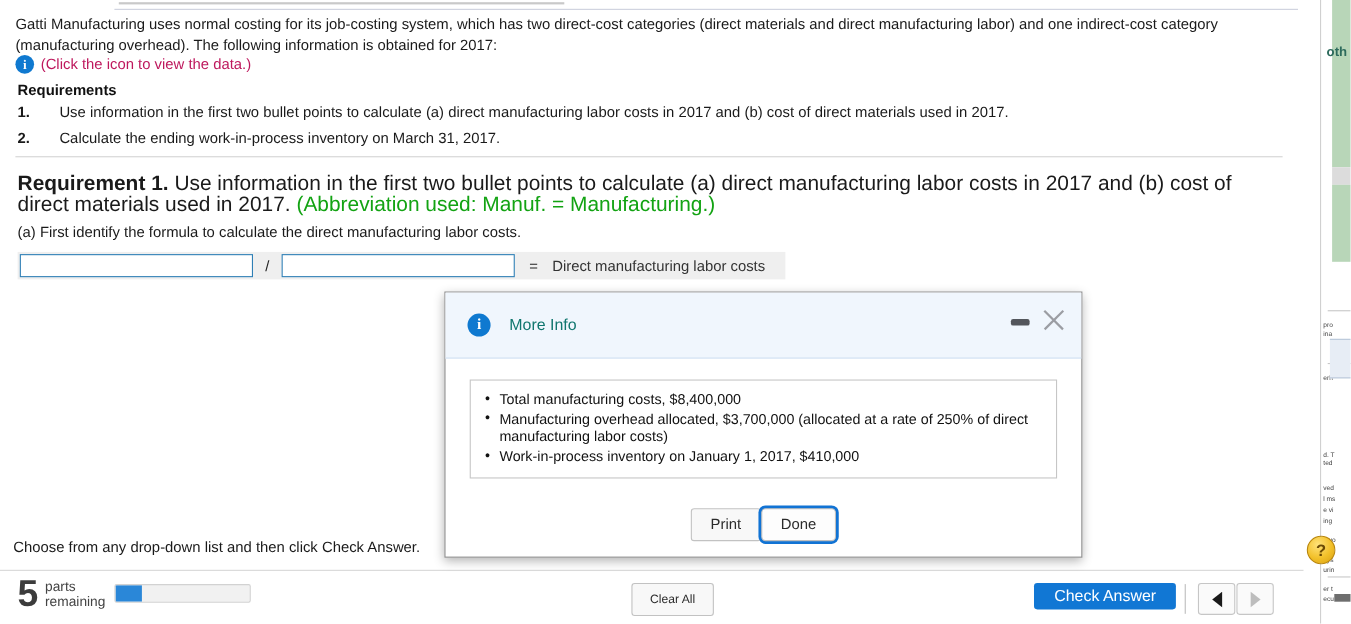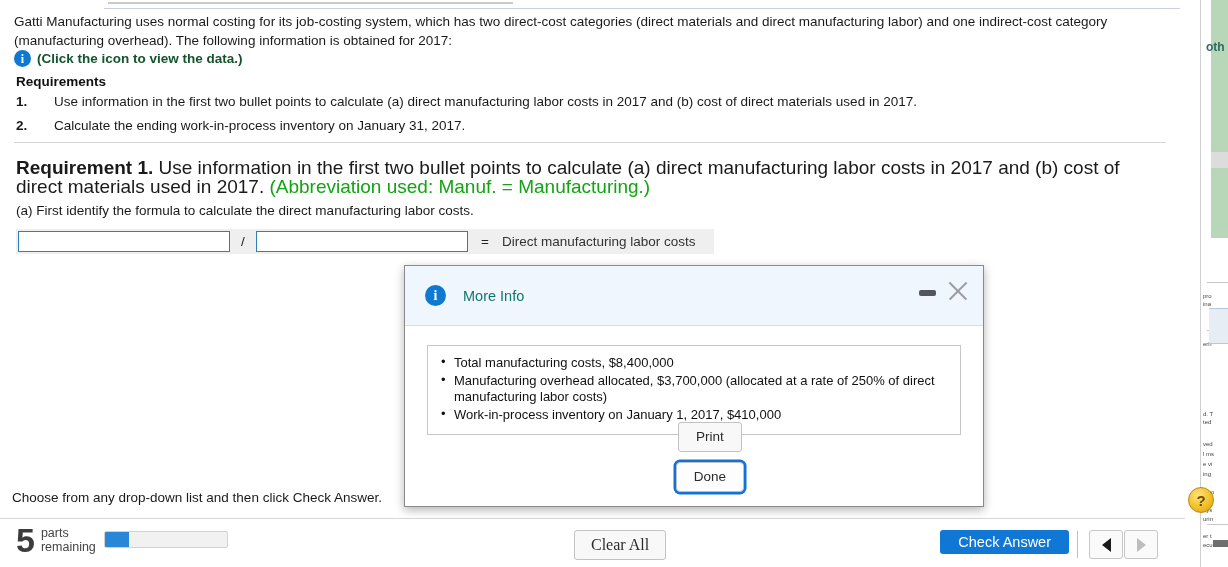--- a/index.html
+++ b/index.html
@@ -131,23 +131,22 @@
     font-weight: bold;
     font-family: "Liberation Serif", serif;
     display: flex;
     align-items: center;
     justify-content: center;
     line-height: 1;
     flex: none;
   }
   .icon-line .link {
     font-size: 13.5px;
-    color: #14532d;
-    cursor: pointer;
-    font-weight: bold;
+    color: #be185d;
+    cursor: pointer;
   }
 
   .req-head {
     position: absolute;
     top: 74px; left: 16px;
     font-size: 13.5px;
     font-weight: bold;
     color: #111;
   }
   .req-list {
@@ -307,27 +306,25 @@
   }
   .info-box li::before {
     content: "•";
     position: absolute;
     left: 1px; top: -1px;
     font-size: 13px;
   }
 
   .modal-foot {
     position: absolute;
-    left: 16px; bottom: 14px;
+    left: 0; bottom: 14px;
     width: 100%;
     display: flex;
     justify-content: center;
     align-items: center;
-    gap: 10px;
-    flex-direction: column;
   }
   .btn {
     font-family: "Liberation Sans", sans-serif;
     font-size: 13.5px;
     color: #2b2b2b;
     background: #f8f8f8;
     border: 1px solid #c2c2c2;
     border-radius: 3px;
     padding: 6px 17px;
     cursor: pointer;
@@ -390,23 +387,22 @@
     border-radius: 2px;
     overflow: hidden;
   }
   .progress-fill {
     height: 100%;
     background: #2a87d8;
   }
   .clear-all {
     position: absolute;
     left: 574px; top: 11px;
-    font-size: 16px;
+    font-size: 11px;
     padding: 6px 16px;
-    font-family: Liberation Serif, serif;
   }
   .check-answer {
     position: absolute;
     right: 116px; top: 11px;
     background: #1177d4;
     color: #ffffff;
     border: none;
     border-radius: 3px;
     font-size: 14.5px;
     padding: 4px 18px;
@@ -510,21 +506,21 @@
 
     <div class="req-head">Requirements</div>
 
     <div class="req-list">
       <div class="req-item">
         <span class="req-num">1.</span>
         <span>Use information in the first two bullet points to calculate (a) direct manufacturing labor costs in 2017 and (b) cost of direct materials used in 2017.</span>
       </div>
       <div class="req-item">
         <span class="req-num">2.</span>
-        <span>Calculate the ending work-in-process inventory on January 31, 2017.</span>
+        <span>Calculate the ending work-in-process inventory on March 31, 2017.</span>
       </div>
     </div>
 
     <div class="divider"></div>
 
     <div class="req1">
       <b>Requirement 1.</b><span> Use information in the first two bullet points to calculate (a) direct manufacturing labor costs in 2017 and (b) cost of direct materials used in 2017. </span><span class="green">(Abbreviation used: Manuf. = Manufacturing.)</span>
     </div>
 
     <div class="sub-a">(a) First identify the formula to calculate the direct manufacturing labor costs.</div>

